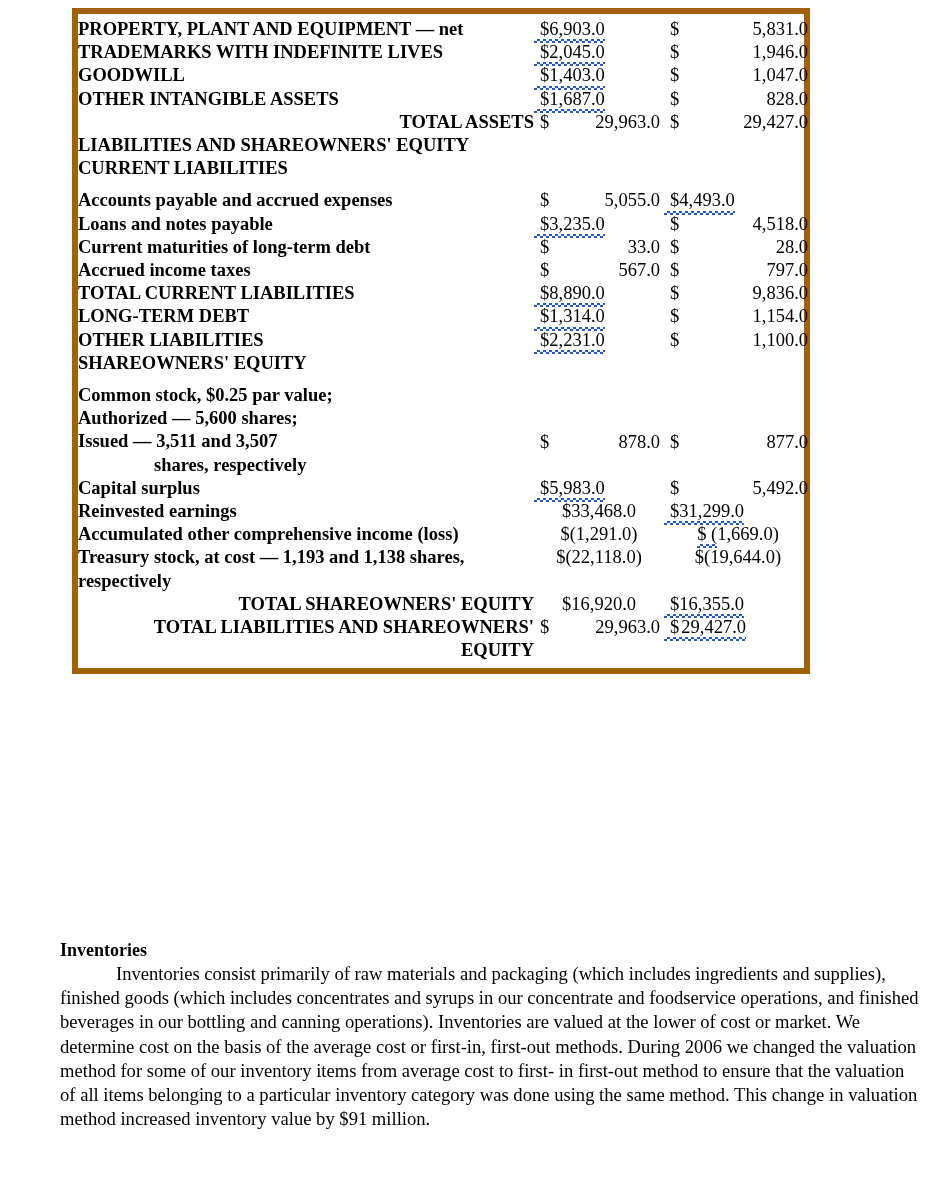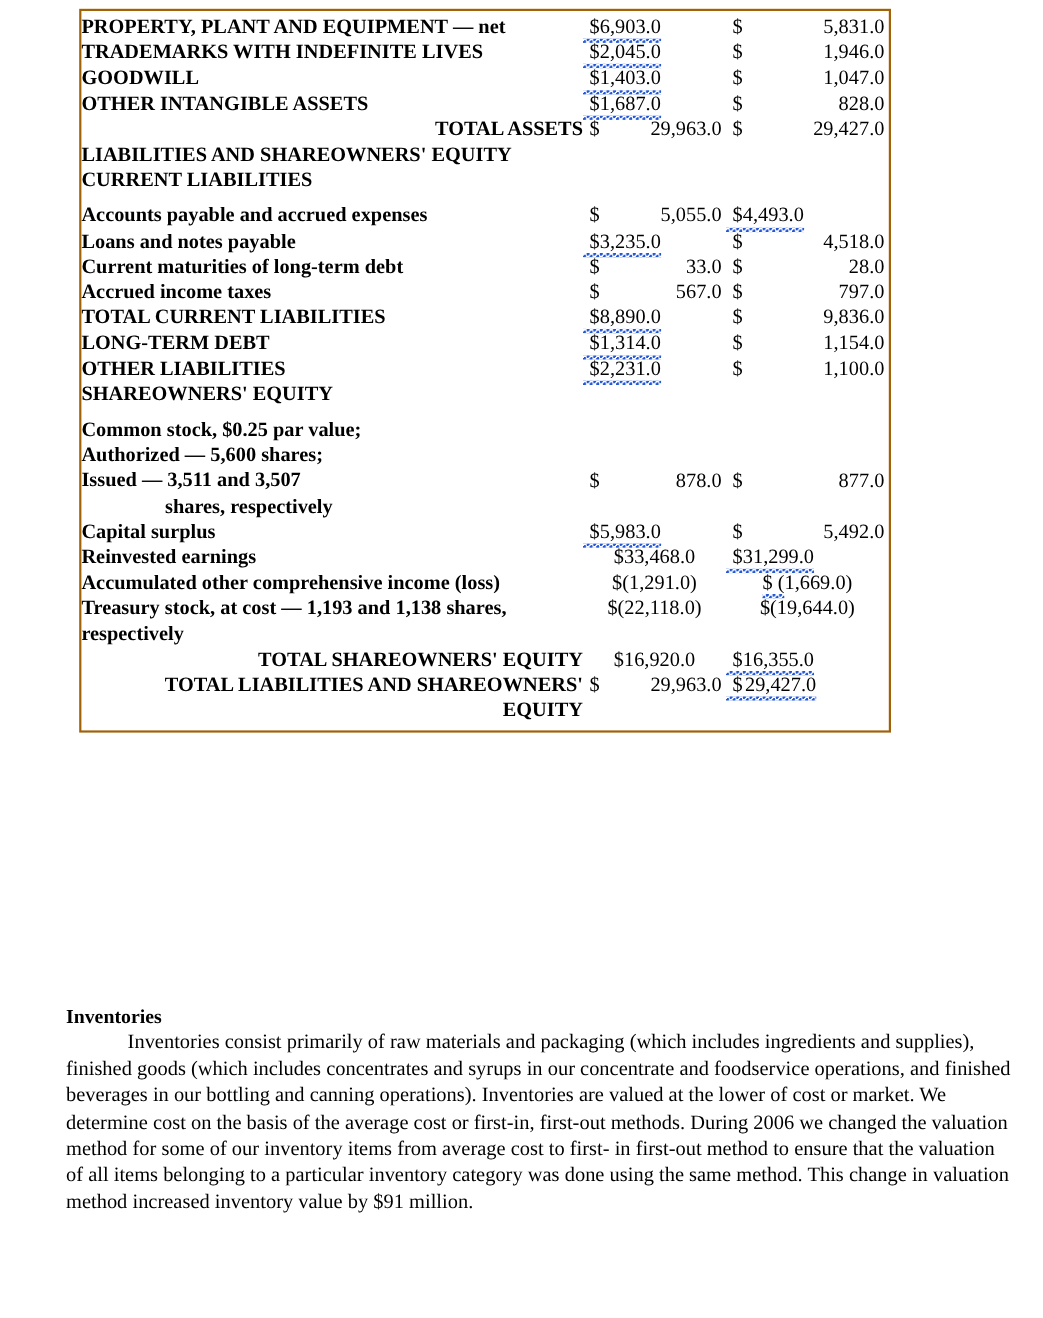--- a/index.html
+++ b/index.html
@@ -20,21 +20,21 @@
     width: 948px;
     height: 1198px;
   }
 
   
   .bs-table-wrap {
     position: absolute;
     left: 72px;
     top: 8px;
     width: 738px;
-    border: 2px solid #a16207;
+    border: 6px solid #a16207;
     box-sizing: border-box;
     padding: 4px 0 6px 0;
   }
 
   table.bs {
     width: 100%;
     border-collapse: collapse;
     table-layout: fixed;
   }
 
@@ -121,21 +121,21 @@
     background-repeat: repeat-x;
     pointer-events: none;
   }
 
   .sp-row td { height: 9px; font-size: 0; line-height: 0; }
 
   
   .note {
     position: absolute;
     left: 60px;
-    top: 914px;
+    top: 940px;
     width: 862px;
   }
   .note h3 {
     margin: 0 0 1px 0;
     font-size: 18px;
     font-weight: bold;
     font-family: "Liberation Serif", "DejaVu Serif", serif;
   }
   .note p {
     margin: 0;

